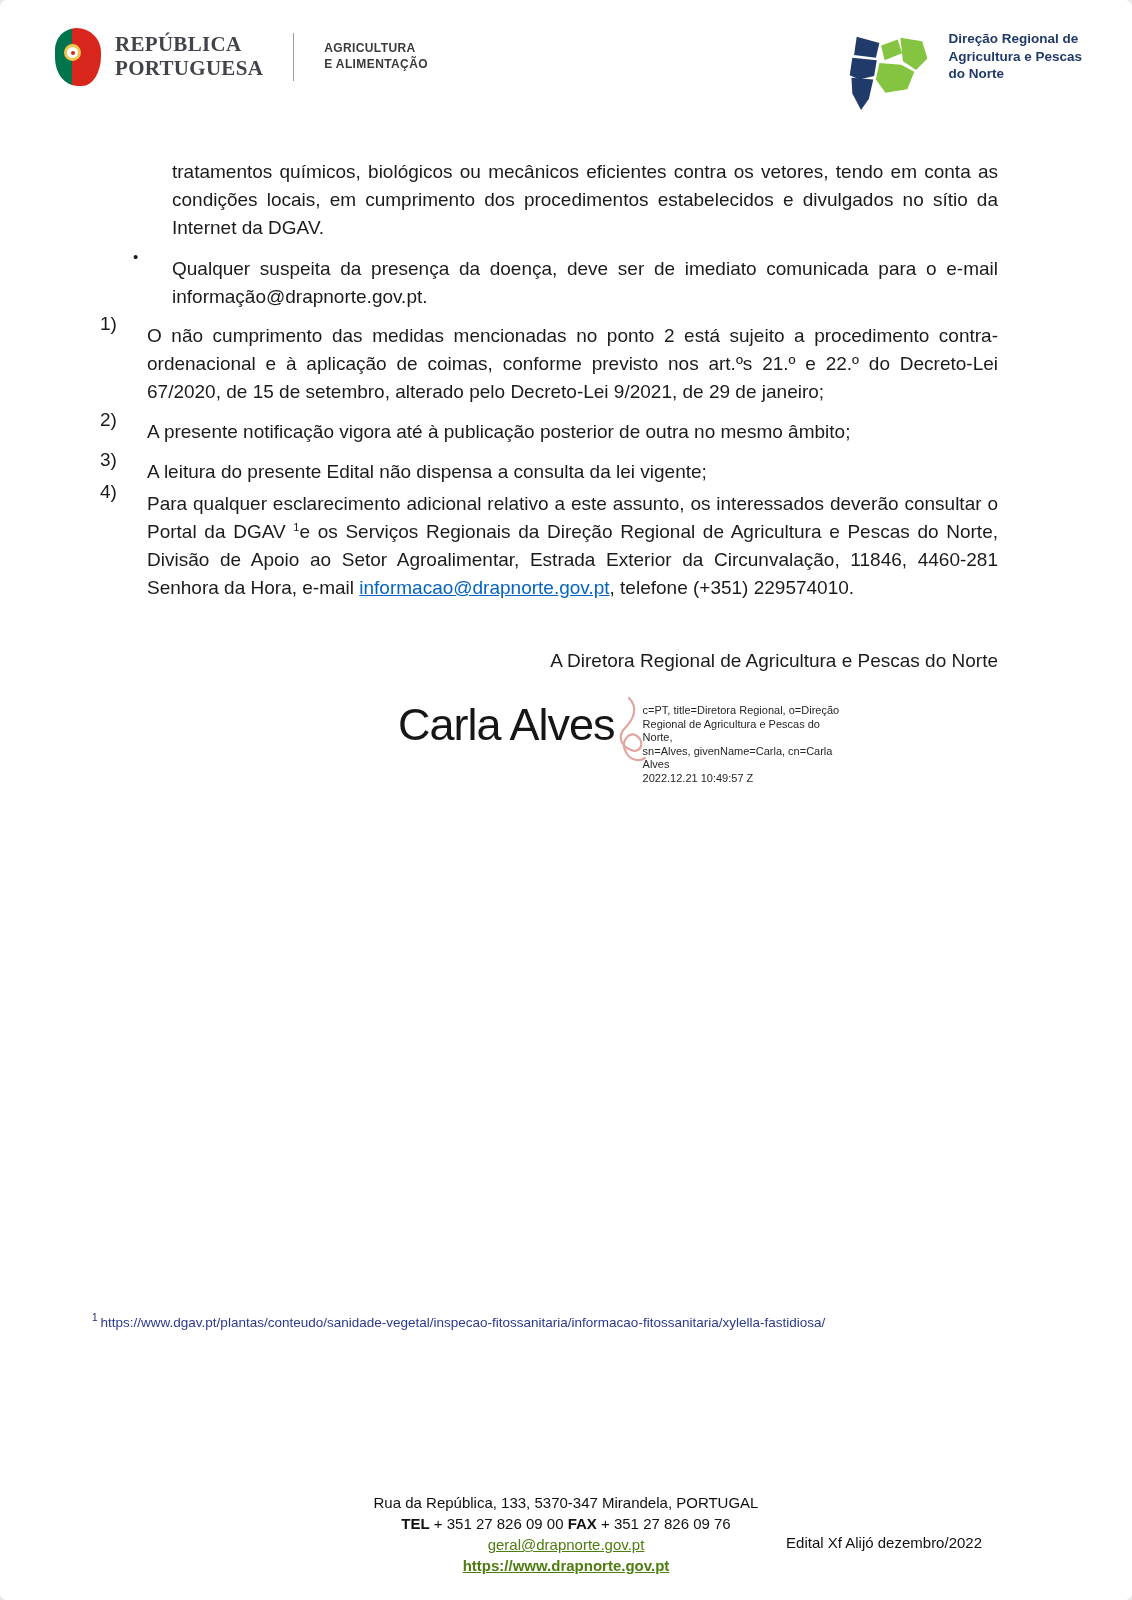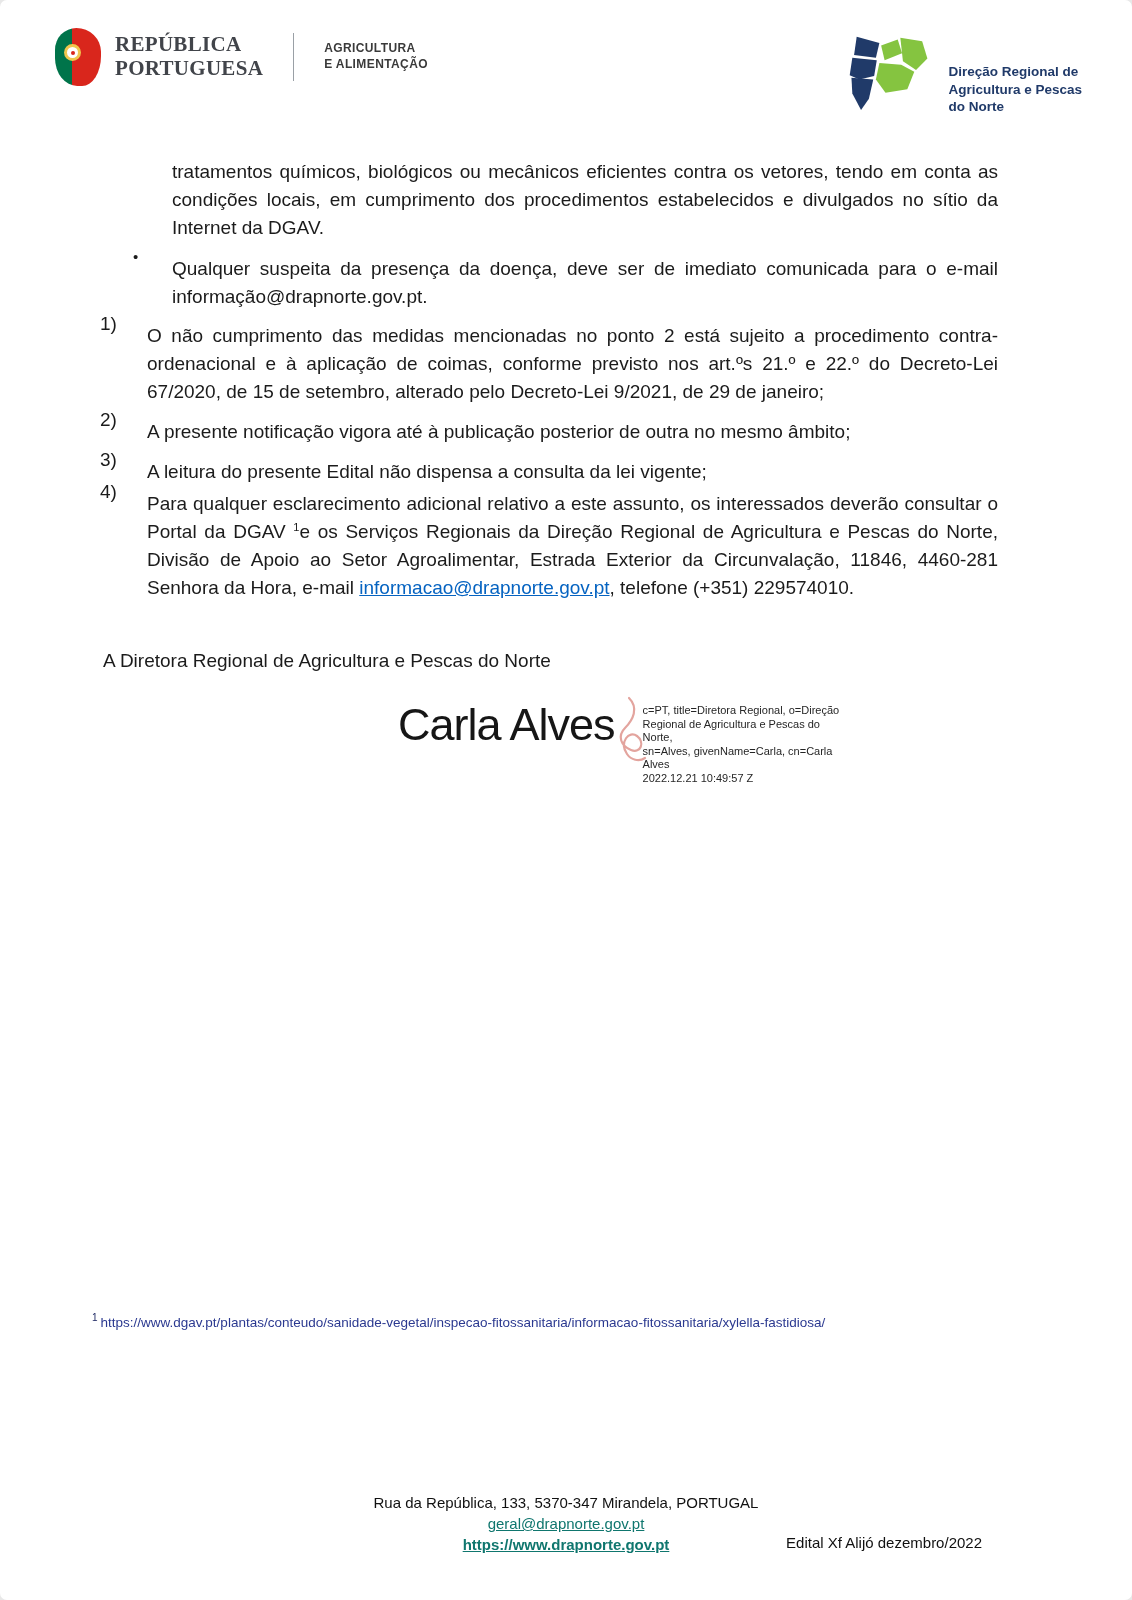--- a/index.html
+++ b/index.html
@@ -17,46 +17,46 @@
   .header{position:absolute;top:28px;left:55px;right:50px;display:flex;justify-content:space-between;align-items:flex-start;}
   .gov-brand{display:flex;align-items:center;gap:14px;}
   .flag{position:relative;width:46px;height:58px;border-radius:52% 60% 46% 54% / 42% 46% 58% 54%;overflow:hidden;display:flex;box-shadow:0 0 0 0 transparent;}
   .flag .g{width:38%;background:#00744a;}
   .flag .r{flex:1;background:#d9261c;}
   .sphere{position:absolute;left:9px;top:16px;width:17px;height:17px;border-radius:50%;background:#fff;border:3px solid #f0c64e;box-sizing:border-box;}
   .sphere::before{content:"";position:absolute;left:4px;top:4px;width:4px;height:4px;border-radius:50%;background:#d9261c;}
   .gov-title{font-family:"Liberation Serif", serif;font-size:21px;font-weight:700;color:#41444a;line-height:1.12;letter-spacing:.3px;}
   .hdr-divider{width:1px;height:48px;background:#9aa0a6;margin:0 16px;}
   .gov-dept{font-size:12px;font-weight:700;color:#3a3a3a;line-height:1.3;letter-spacing:.4px;}
-  .drapn-brand{display:flex;align-items:flex-end;gap:18px;margin-top:2px;}
+  .drapn-brand{display:flex;align-items:flex-start;gap:18px;margin-top:2px;}
   .drapn-text{font-size:13.5px;font-weight:700;color:#203a69;line-height:1.3;}
   
   .bodycol{position:absolute;left:100px;width:910px;font-size:19px;line-height:28px;}
   .bodycol p{margin:12px;text-align:justify;}
   .cont-par{padding-left:60px;}
   .flexrow{display:flex;}
   .b-indent{width:33px;flex-shrink:0;}
   .b-marker{width:27px;flex-shrink:0;font-size:15px;line-height:28px;}
   .n-marker{width:35px;flex-shrink:0;}
   .itxt{flex:1;}
   .link{color:#0563c1;text-decoration:underline;}
   sup.ref{font-size:11px;vertical-align:super;line-height:0;}
   
-  .role-line{position:absolute;left:103px;width:910px;text-align:left;font-size:19px;}
+  .role-line{position:absolute;left:88px;width:910px;text-align:right;font-size:19px;}
   .sigblock{position:absolute;left:398px;top:690px;display:flex;align-items:flex-start;}
   .signame{font-size:45px;color:#161616;letter-spacing:-1px;line-height:70px;white-space:nowrap;}
   .sigflourish{margin:4px -12px 0 -6px;position:relative;z-index:1;}
   .sigdetails{font-size:11px;line-height:13.5px;color:#262626;padding-top:14px;width:200px;}
   
   .footnote{position:absolute;left:92px;top:1312px;font-size:13.5px;color:#2b3990;}
   .footnote .fn-mark{font-size:10px;vertical-align:super;color:#1f2a64;margin-right:3px;}
   
   .footer{position:absolute;left:0;top:1492px;width:1132px;text-align:center;font-size:15px;line-height:21px;color:#111;}
   .footer b{font-weight:700;}
-  .f-link{color:#0f766e;text-decoration:underline;text-align:right;}
+  .f-link{color:#4d7c0f;text-decoration:underline;text-align:right;}
   .f-link.bold{font-weight:700;}
   .docref{position:absolute;right:150px;top:1534px;font-size:15px;color:#111;}
 </style>
 </head>
 <body>
 
 <div class="page">
 
   <div class="header">
     <div class="gov-brand">
@@ -137,19 +137,20 @@
       <div>2022.12.21 10:49:57 Z</div>
     </div>
   </div>
 
   <div class="footnote">
     <span class="fn-mark">1</span><a class="fn-url" href="#" style="color:#2b3990;text-decoration:none;">https://www.dgav.pt/plantas/conteudo/sanidade-vegetal/inspecao-fitossanitaria/informacao-fitossanitaria/xylella-fastidiosa/</a>
   </div>
 
   <div class="footer">
     <div>Rua da República, 133, 5370-347 Mirandela, PORTUGAL</div>
+    <div><b>TEL</b><span> + 351 27 826 09 00 </span><b>FAX</b><span> + 351 27 826 09 76</span></div>
     <div><a class="f-link" href="#">geral@drapnorte.gov.pt</a></div>
     <div><a class="f-link bold" href="#">https://www.drapnorte.gov.pt</a></div>
   </div>
 
   <div class="docref">Edital Xf Alijó dezembro/2022</div>
 
 </div>
 
 </body></html>

